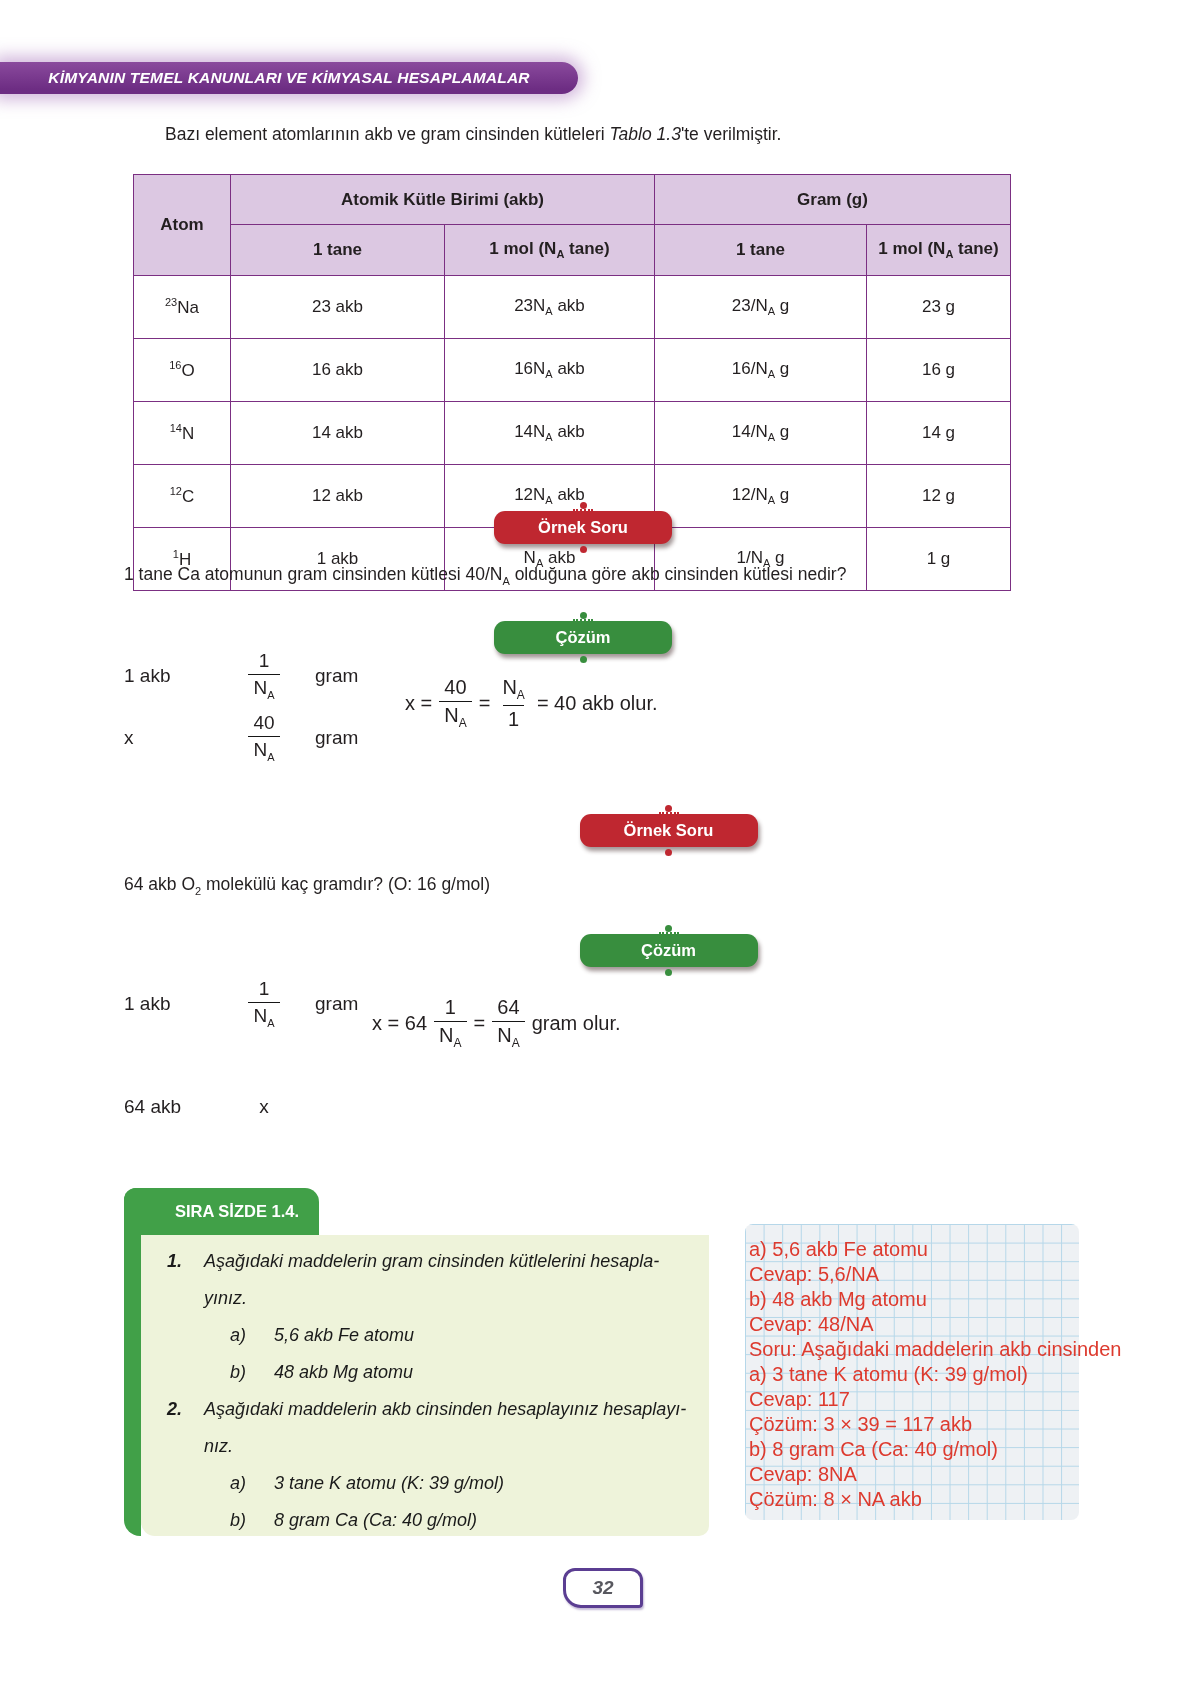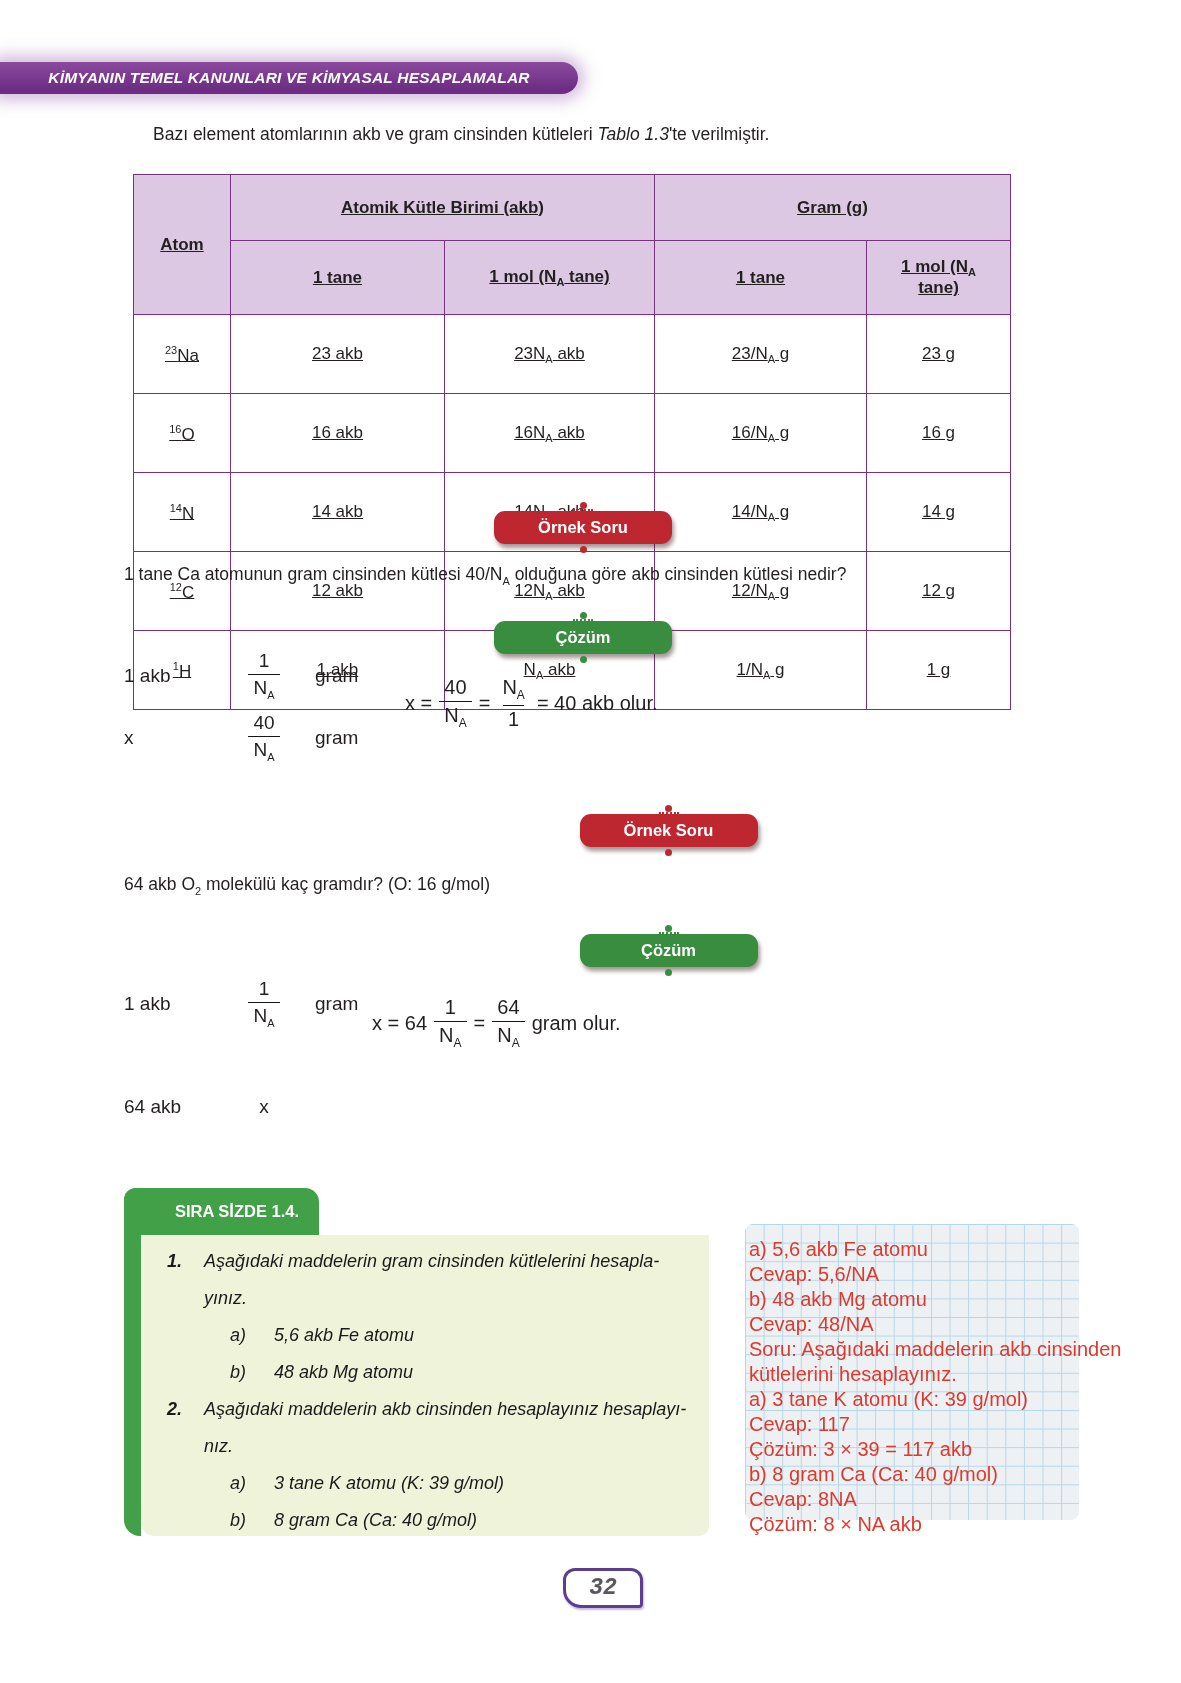--- a/index.html
+++ b/index.html
@@ -7,29 +7,29 @@
         font-family:"Liberation Sans",sans-serif;color:#231f20;overflow:hidden;}
 
   
   .banner{position:absolute;left:0;top:62px;width:578px;height:32px;
           background:linear-gradient(180deg,#8a4a9d 0%,#6d2d83 85%);
           border-radius:0 16px 16px 0;display:flex;align-items:center;justify-content:center;
           box-shadow:0 0 16px 6px rgba(168,116,188,.5);}
   .banner span{color:#fff;font-weight:bold;font-style:italic;font-size:15.5px;letter-spacing:.2px;}
 
   
-  .intro{position:absolute;left:112px;top:106px;width:770px;font-size:17.5px;text-indent:41px;}
+  .intro{position:absolute;left:124px;top:106px;width:770px;font-size:17.5px;text-indent:41px;}
   .intro .ref{font-style:italic;}
   .caption{position:absolute;left:124px;top:145px;font-size:15.5px;font-style:italic;}
   .caption .cap-b{font-weight:bold;}
 
   
   table.data{position:absolute;left:133px;top:174px;width:877px;border-collapse:collapse;table-layout:fixed;}
   table.data th,table.data td{border:1.6px solid #7b2f82;text-align:center;vertical-align:middle;
-       font-size:17px;padding:16px;text-decoration:underline;}
+       font-size:17px;padding:8px;}
   table.data thead th{background:#dcc8e2;font-weight:bold;}
   .row-group th{height:33px;}
   .row-sub th{height:34px;}
   th.group{border-bottom:3px solid #7b2f82;}
   table.data tbody td{height:46px;background:#fff;}
   table.data sup{font-size:11px;vertical-align:super;}
   table.data sub{font-size:11px;vertical-align:sub;}
 
   
   .badge-row{position:absolute;left:140px;display:flex;align-items:center;height:34px;flex-direction:column;}
@@ -81,22 +81,22 @@
              background-image:linear-gradient(to right,#b5d7e9 1px,transparent 1px),
                               linear-gradient(to bottom,#b5d7e9 1px,transparent 1px);
              background-size:18.6px 18.6px;}
   .notes{position:absolute;left:749px;top:1237px;font-size:20px;line-height:25px;
          color:#dd3a2e;white-space:nowrap;}
 
   
   .page-badge{position:absolute;left:563px;top:1568px;width:80px;height:40px;
               border:3px solid #5b3e92;border-radius:12px 12px 4px 18px;box-sizing:border-box;
               display:flex;align-items:center;justify-content:center;
-              font-weight:bold;font-style:italic;font-size:23px;color:#58585f;
-              box-shadow:1px 2px 2px rgba(90,60,140,.35);font-family:Liberation Mono, monospace;}
+              font-weight:bold;font-style:italic;font-size:19px;color:#58585f;
+              box-shadow:1px 2px 2px rgba(90,60,140,.35);}
 </style>
 </head>
 <body>
 
 <div class="page">
 
   <div class="banner">
     <span>KİMYANIN TEMEL KANUNLARI VE KİMYASAL HESAPLAMALAR</span>
   </div>
 
@@ -303,21 +303,20 @@
     </div>
   </div>
 
   <div class="note-grid"></div>
   <div class="notes">
     <div>a) 5,6 akb Fe atomu</div>
     <div>Cevap: 5,6/NA</div>
     <div>b) 48 akb Mg atomu</div>
     <div>Cevap: 48/NA</div>
     <div>Soru: Aşağıdaki maddelerin akb cinsinden</div>
-    <div>kütlelerini hesaplayınız.</div>
     <div>a) 3 tane K atomu (K: 39 g/mol)</div>
     <div>Cevap: 117</div>
     <div>Çözüm: 3 × 39 = 117 akb</div>
     <div>b) 8 gram Ca (Ca: 40 g/mol)</div>
     <div>Cevap: 8NA</div>
     <div>Çözüm: 8 × NA akb</div>
   </div>
 
   <div class="page-badge">
     <span>32</span>

